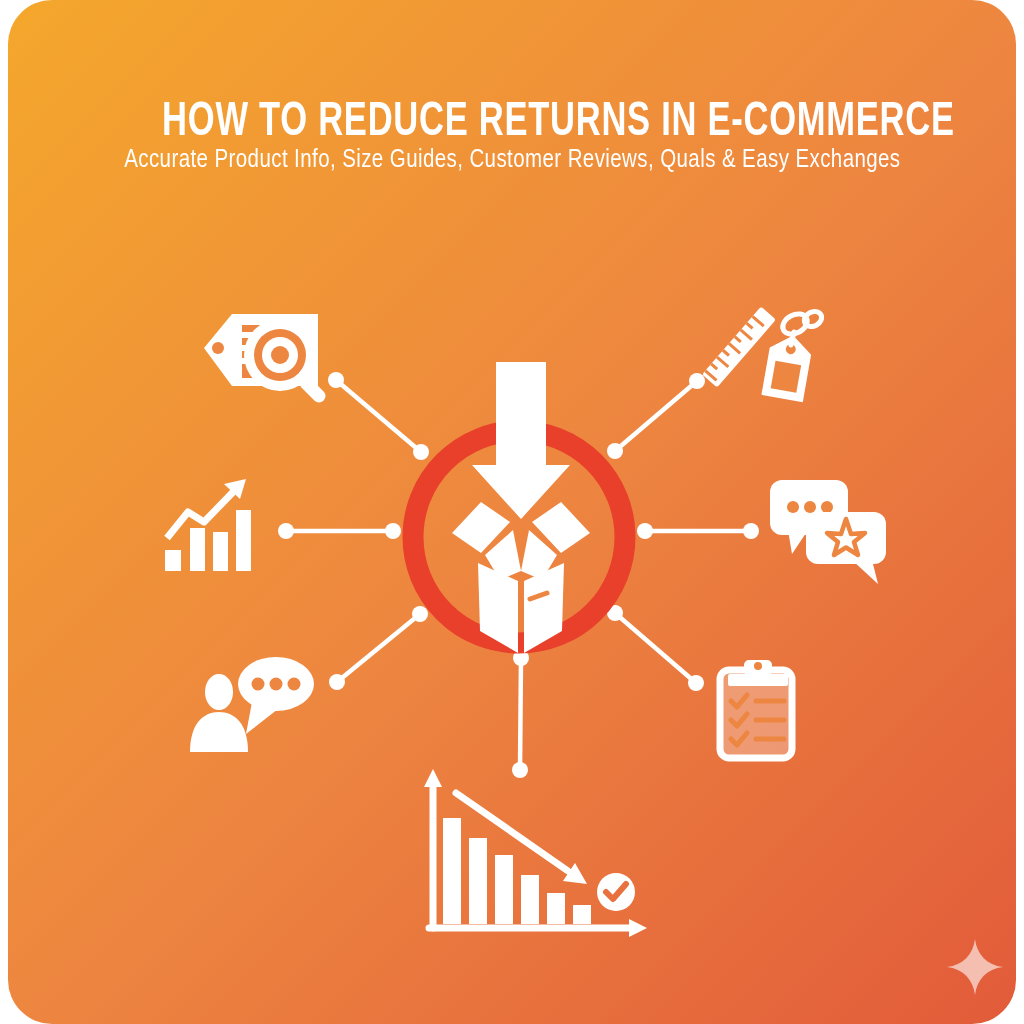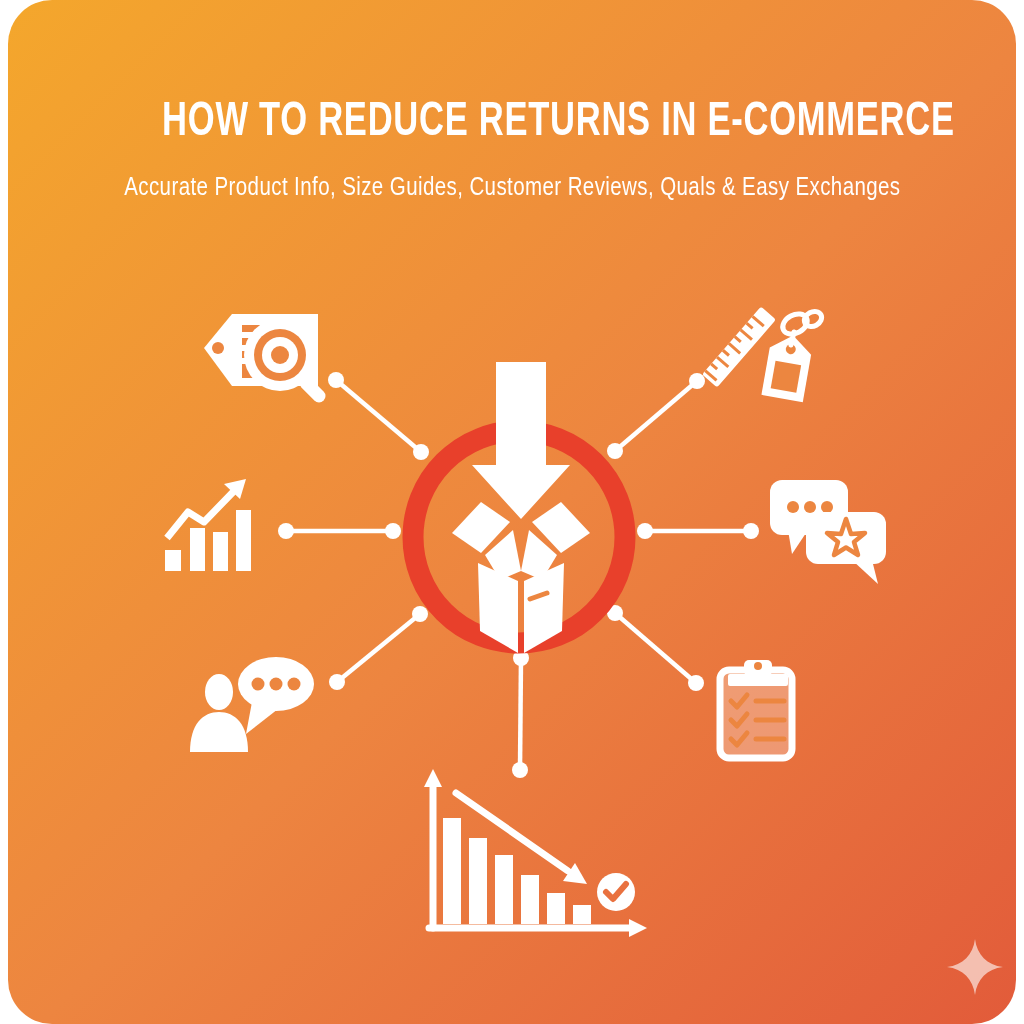--- a/index.html
+++ b/index.html
@@ -4,21 +4,21 @@
 <style>
   html,body{margin:0;padding:0;background:#ffffff;}
   body{display:flex;justify-content:center;align-items:flex-start;font-family:"Liberation Sans",sans-serif;}
   .canvas{
     position:relative;width:1008px;height:1024px;border-radius:44px;overflow:hidden;
     background:linear-gradient(135deg,var(--bg_1,#F4A72C) 0%,var(--bg_2,#ED8540) 52%,var(--bg_3,#E25B3A) 100%);
   }
   .hdr{position:absolute;top:0;left:0;width:100%;text-align:center;color:#fff;}
   .title{margin:95px 0 0;font-size:48px;font-weight:700;line-height:1;}
   .title span{display:inline-block;transform:scaleX(0.72);transform-origin:center;white-space:nowrap;letter-spacing:1px;}
-  .subtitle{margin:31px 0 0;font-size:25px;font-weight:400;line-height:1;}
+  .subtitle{margin:3px 0 0;font-size:25px;font-weight:400;line-height:1;}
   .subtitle span{display:inline-block;transform:scaleX(0.82);transform-origin:center;white-space:nowrap;letter-spacing:0.5px;}
   svg{position:absolute;display:block;}
   .full{left:0;top:0;}
   .w{fill:var(--icon_white,#fff);}
   .a{fill:var(--icon_accent,#EC8640);}
   .ws{stroke:var(--icon_white,#fff);fill:none;}
   .as{stroke:var(--icon_accent,#EC8640);fill:none;}
 </style>
 </head>
 <body>

